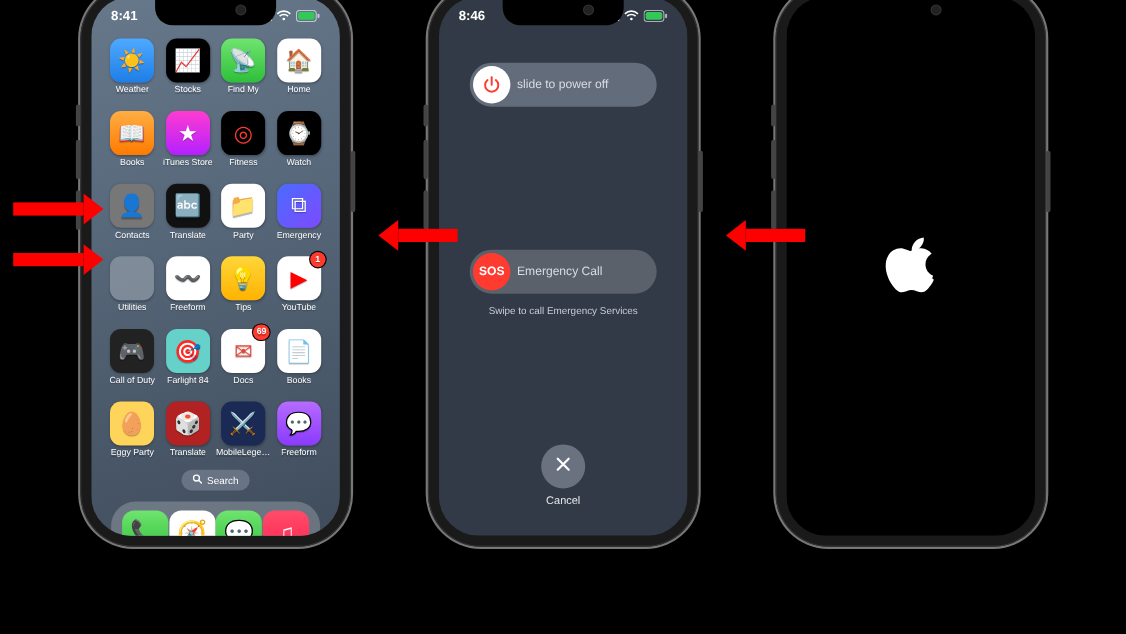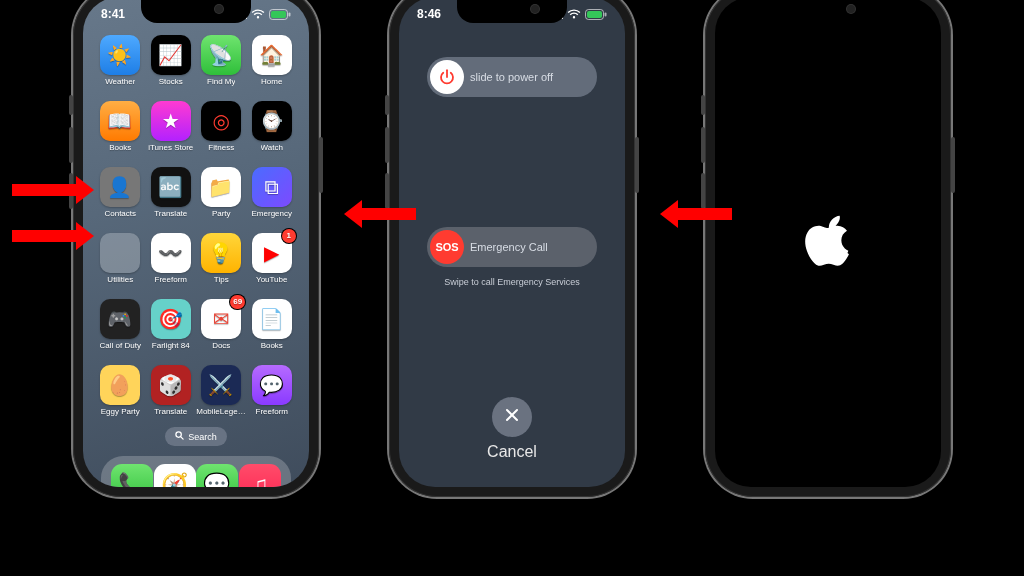--- a/index.html
+++ b/index.html
@@ -170,21 +170,21 @@
   .slider .thumb svg{display:block;}
   .sos-wrap{margin-top:130px;display:flex;flex-direction:column;align-items:center;gap:10px;}
   .hint{font-size:9px;color:#c8cdd6;}
   .cancel-wrap{position:absolute;bottom:26px;left:0;right:0;display:flex;flex-direction:column;align-items:center;gap:6px;}
   .cancel-btn{
     width:40px;height:40px;border-radius:50%;
     background:#6a7280;
     display:flex;align-items:center;justify-content:center;
     font-size:18px;color:#fff;
   }
-  .cancel-label{font-size:16px;color:#e8e8e8;}
+  .cancel-label{font-size:10px;color:#e8e8e8;}
 
   
   .boot-screen{
     background:#000;width:100%;height:100%;
     display:flex;align-items:center;justify-content:center;
   }
   .apple-logo svg{width:56px;height:56px;fill:#fff;}
 
   
   .arrow{

